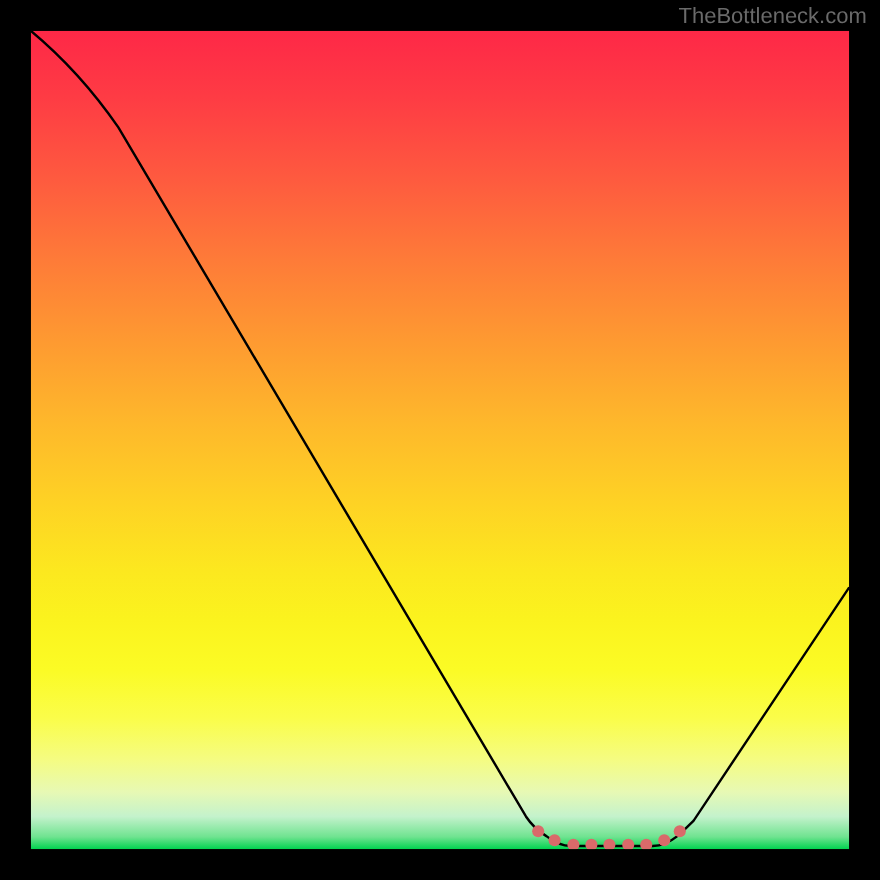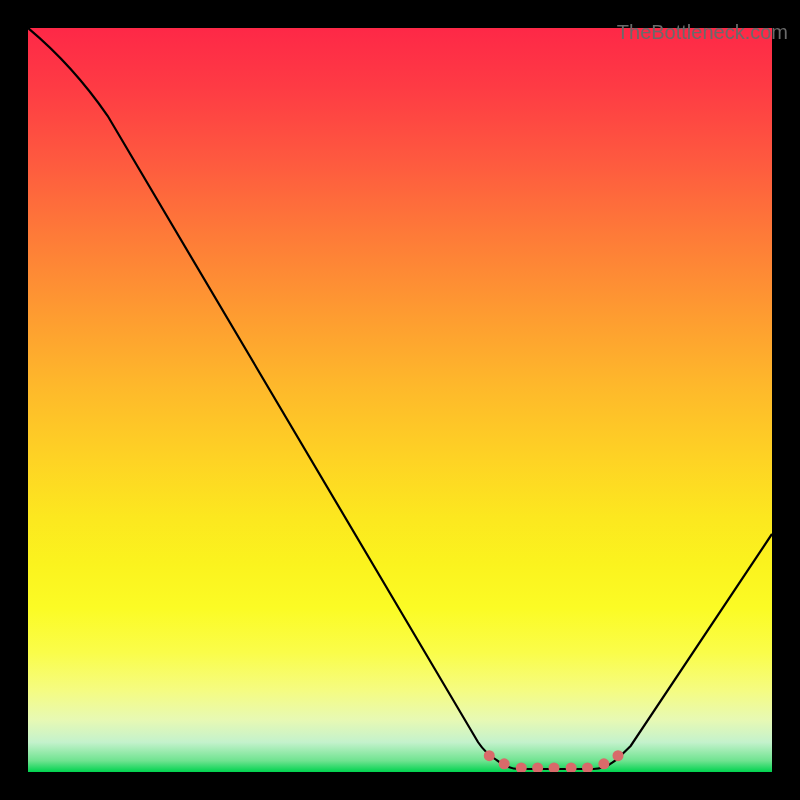--- a/index.html
+++ b/index.html
@@ -10,21 +10,20 @@
     position: relative;
     font-family: Arial, sans-serif;
   }
   .watermark {
     position: absolute;
     top: 4px;
     right: 12px;
     color: #6a6a6a;
     font-size: 20px;
     z-index: 10;
-    margin-top: 17px;
   }
   .plot-area {
     position: absolute;
     left: 28px;
     top: 28px;
     width: 744px;
     height: 744px;
     overflow: hidden;
   }
   .gradient-bg {

